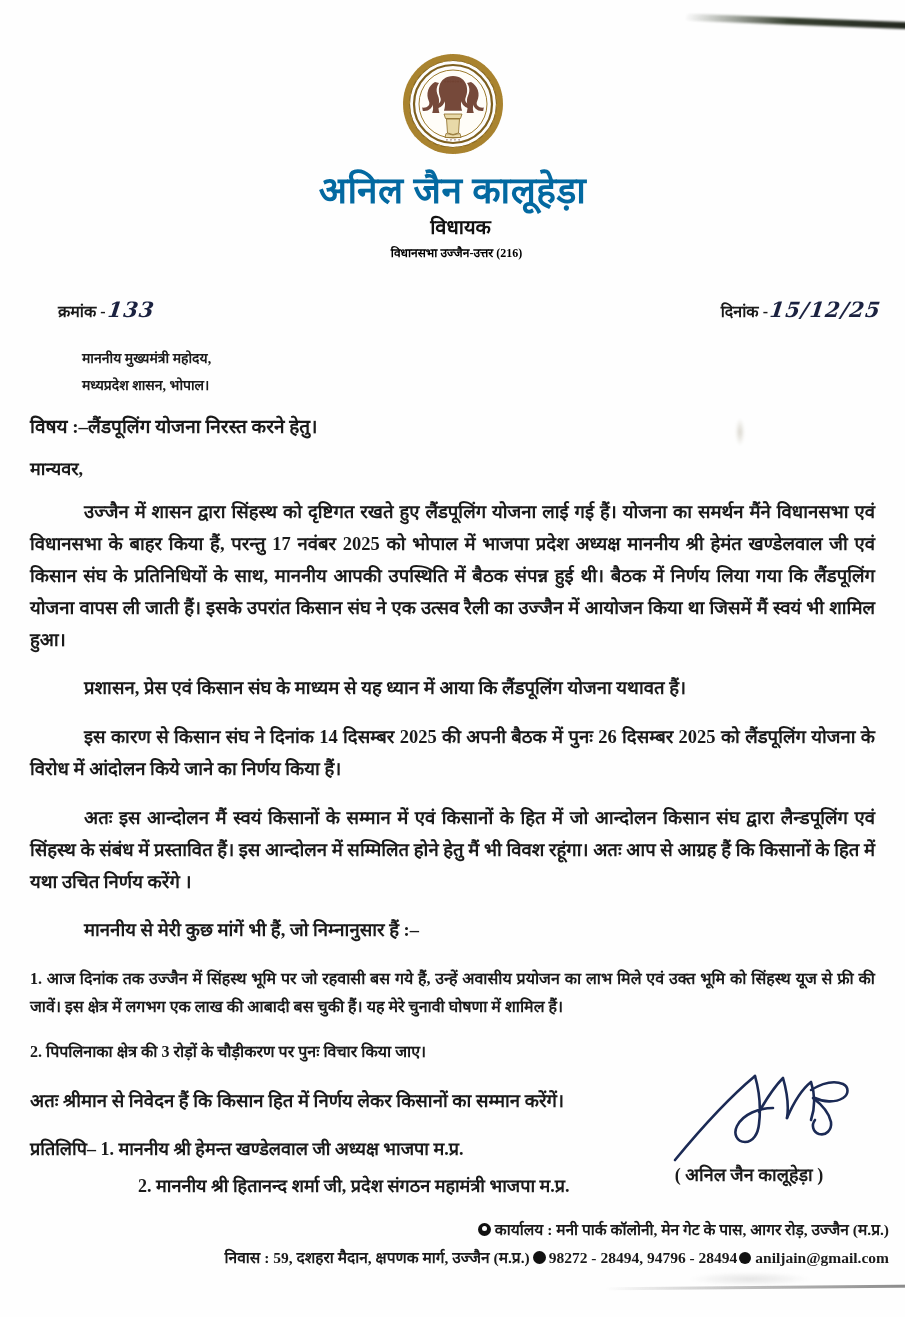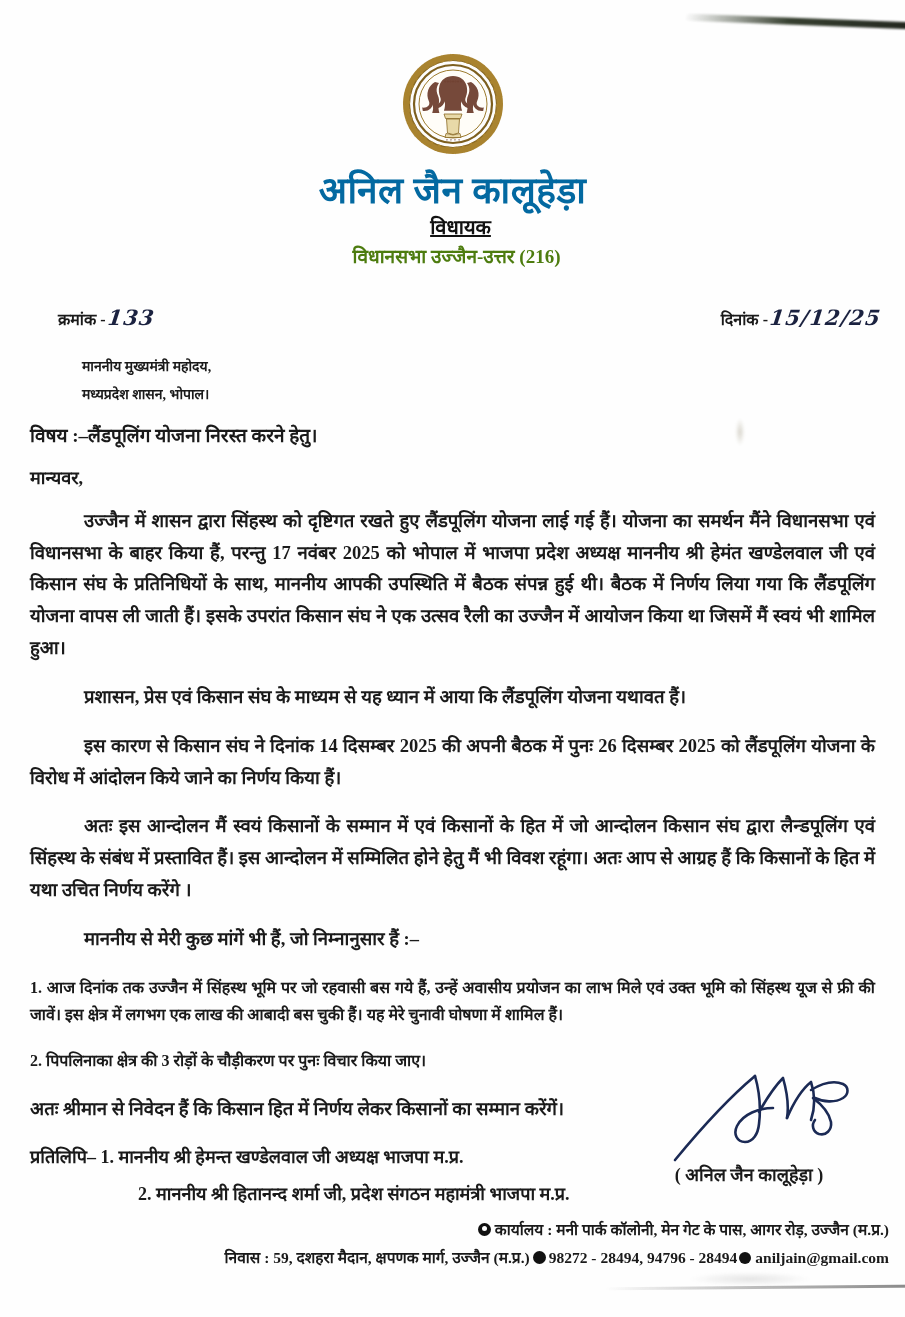--- a/index.html
+++ b/index.html
@@ -80,27 +80,26 @@
     line-height: 1.12;
     margin: 0;
   }
   .org-role {
     font-family: "Liberation Serif", "DejaVu Serif", serif;
     font-size: 20px;
     font-weight: bold;
     color: #111;
     margin: 4px 0 0 16px;
     line-height: 1.2;
-    text-decoration: underline;
   }
   .org-constituency {
     font-family: "Liberation Serif", "DejaVu Serif", serif;
-    font-size: 19px;
-    font-weight: 600;
-    color: #4d7c0f;
+    font-size: 12px;
+    font-weight: 600;
+    color: #000000;
     margin: 7px 0 0 0;
     line-height: 1.2;
     padding-left: 8px;
   }
 
   
   .ref-row {
     position: relative;
     margin-top: 36px;
     height: 34px;

